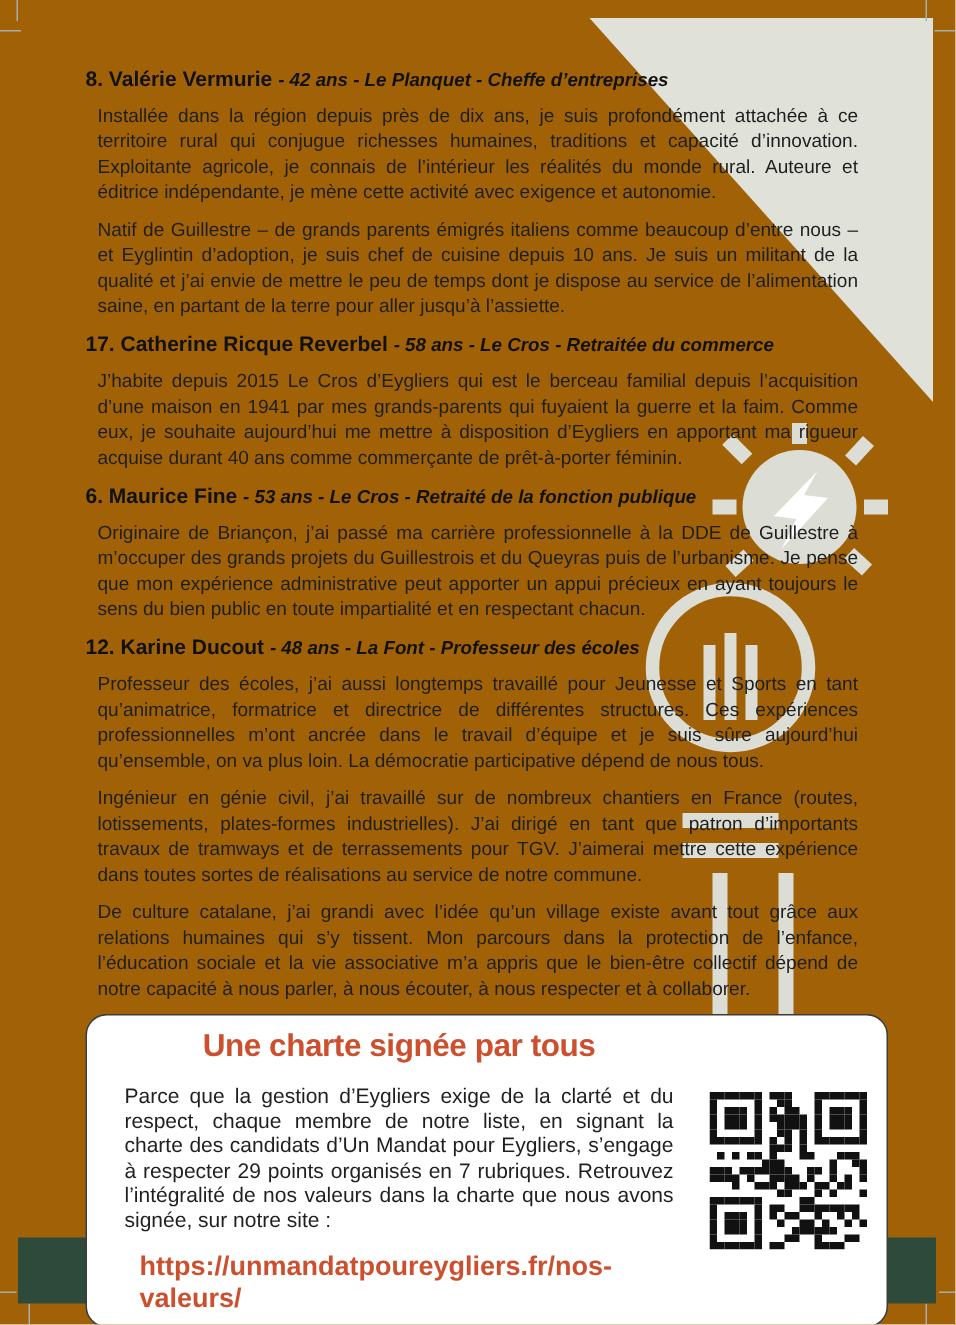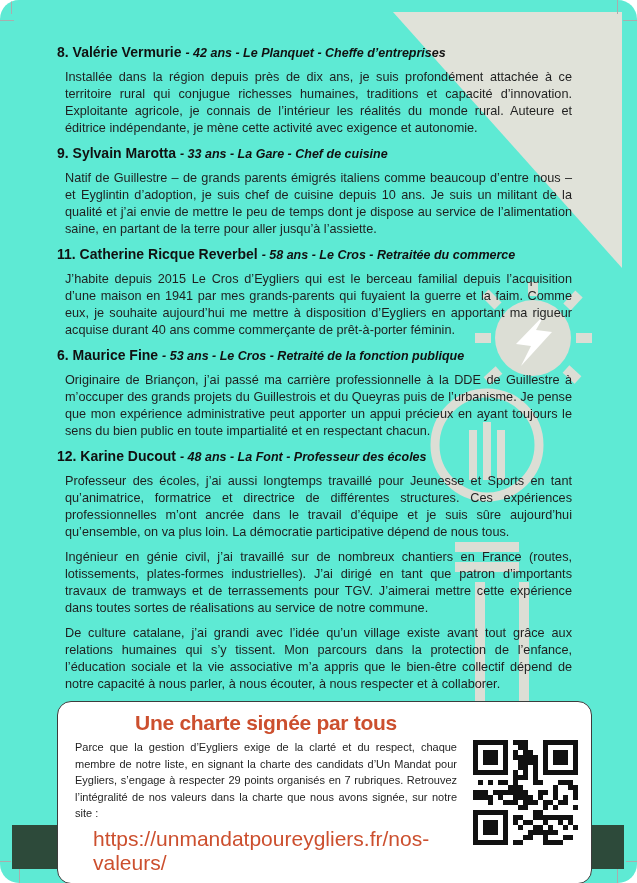--- a/index.html
+++ b/index.html
@@ -1,18 +1,18 @@
 <!DOCTYPE html>
 <html><head>
 <meta charset="utf-8">
 <style>
   html,body{margin:0;padding:0;background:#ffffff;}
   .page{
-    position:relative;width:637px;height:883px;background:#5eead4;
-    font-family:"Liberation Sans", sans-serif;color:#1f1f1f;overflow:hidden;border-radius:19px;
+    position:relative;width:637px;height:883px;background:#a16207;
+    font-family:"Liberation Sans", sans-serif;color:#1f1f1f;overflow:hidden;
   }
   
   .crop{position:absolute;background:#a9adad;z-index:1;}
   
   .triangle-svg{position:absolute;left:0;top:0;z-index:0;}
   
   .watermark-svg{position:absolute;left:380px;top:280px;z-index:0;}
   
   .content{position:absolute;left:57px;top:44px;width:523px;z-index:2;}
   .candidate{margin:0 0 6px 0;}
@@ -21,23 +21,23 @@
   .candidate p{margin:8px;font-size:12.7px;line-height:17px;text-align:justify;}
   
   .charter-box{
     margin-top:4px;display:flex;align-items:center;gap:12px;
     background:#ffffff;border:1.6px solid #3c3c3c;border-radius:14px;
     padding:8px 13px;box-sizing:border-box;width:535px;
   }
   .charter-left{flex:1;min-width:0;}
   .charter-title{margin:1px 0 4px 0;font-size:21px;line-height:24px;font-weight:bold;
     color:#cc4f2e;text-align:center;letter-spacing:-0.3px;}
-  .charter-body{margin:4px;font-size:11px;line-height:16.6px;text-align:justify;}
-  .charter-url{display:block;margin-top:5px;padding-left:22px;font-size:21px;
-    font-weight:normal;color:#cc4f2e;text-decoration:none;}
+  .charter-body{margin:12px;font-size:14px;line-height:16.6px;text-align:justify;}
+  .charter-url{display:block;margin-top:5px;padding-left:22px;font-size:18px;
+    font-weight:bold;color:#cc4f2e;text-decoration:none;}
   .qr-wrap{flex:none;width:105px;height:105px;}
   
   .footer-band{position:absolute;left:12px;right:13px;top:825px;height:44px;
     background:#2d4a3a;z-index:1;}
 </style>
 </head>
 <body>
 
 <div class="page">
 
@@ -79,26 +79,25 @@
   </svg>
 
   <div class="content">
 
     <section class="candidate">
       <h3><span>8. Valérie Vermurie</span> <span class="cand-meta">- 42 ans - Le Planquet - Cheffe d’entreprises</span></h3>
       <p>Installée dans la région depuis près de dix ans, je suis profondément attachée à ce territoire rural qui conjugue richesses humaines, traditions et capacité d’innovation. Exploitante agricole, je connais de l’intérieur les réalités du monde rural. Auteure et éditrice indépendante, je mène cette activité avec exigence et autonomie.</p>
     </section>
 
     <section class="candidate">
-      <h3><span>9. Sylvain Marotta</span> <span class="cand-meta">- 33 ans - La Gare - Chef de cuisine</span></h3>
       <p>Natif de Guillestre – de grands parents émigrés italiens comme beaucoup d’entre nous – et Eyglintin d’adoption, je suis chef de cuisine depuis 10 ans. Je suis un militant de la qualité et j’ai envie de mettre le peu de temps dont je dispose au service de l’alimentation saine, en partant de la terre pour aller jusqu’à l’assiette.</p>
     </section>
 
     <section class="candidate">
-      <h3><span>11. Catherine Ricque Reverbel</span> <span class="cand-meta">- 58 ans - Le Cros - Retraitée du commerce</span></h3>
+      <h3><span>17. Catherine Ricque Reverbel</span> <span class="cand-meta">- 58 ans - Le Cros - Retraitée du commerce</span></h3>
       <p>J’habite depuis 2015 Le Cros d’Eygliers qui est le berceau familial depuis l’acquisition d’une maison en 1941 par mes grands-parents qui fuyaient la guerre et la faim. Comme eux, je souhaite aujourd’hui me mettre à disposition d’Eygliers en apportant ma rigueur acquise durant 40 ans comme commerçante de prêt-à-porter féminin.</p>
     </section>
 
     <section class="candidate">
       <h3><span>6. Maurice Fine</span> <span class="cand-meta">- 53 ans - Le Cros - Retraité de la fonction publique</span></h3>
       <p>Originaire de Briançon, j’ai passé ma carrière professionnelle à la DDE de Guillestre à m’occuper des grands projets du Guillestrois et du Queyras puis de l’urbanisme. Je pense que mon expérience administrative peut apporter un appui précieux en ayant toujours le sens du bien public en toute impartialité et en respectant chacun.</p>
     </section>
 
     <section class="candidate">
       <h3><span>12. Karine Ducout</span> <span class="cand-meta">- 48 ans - La Font - Professeur des écoles</span></h3>

